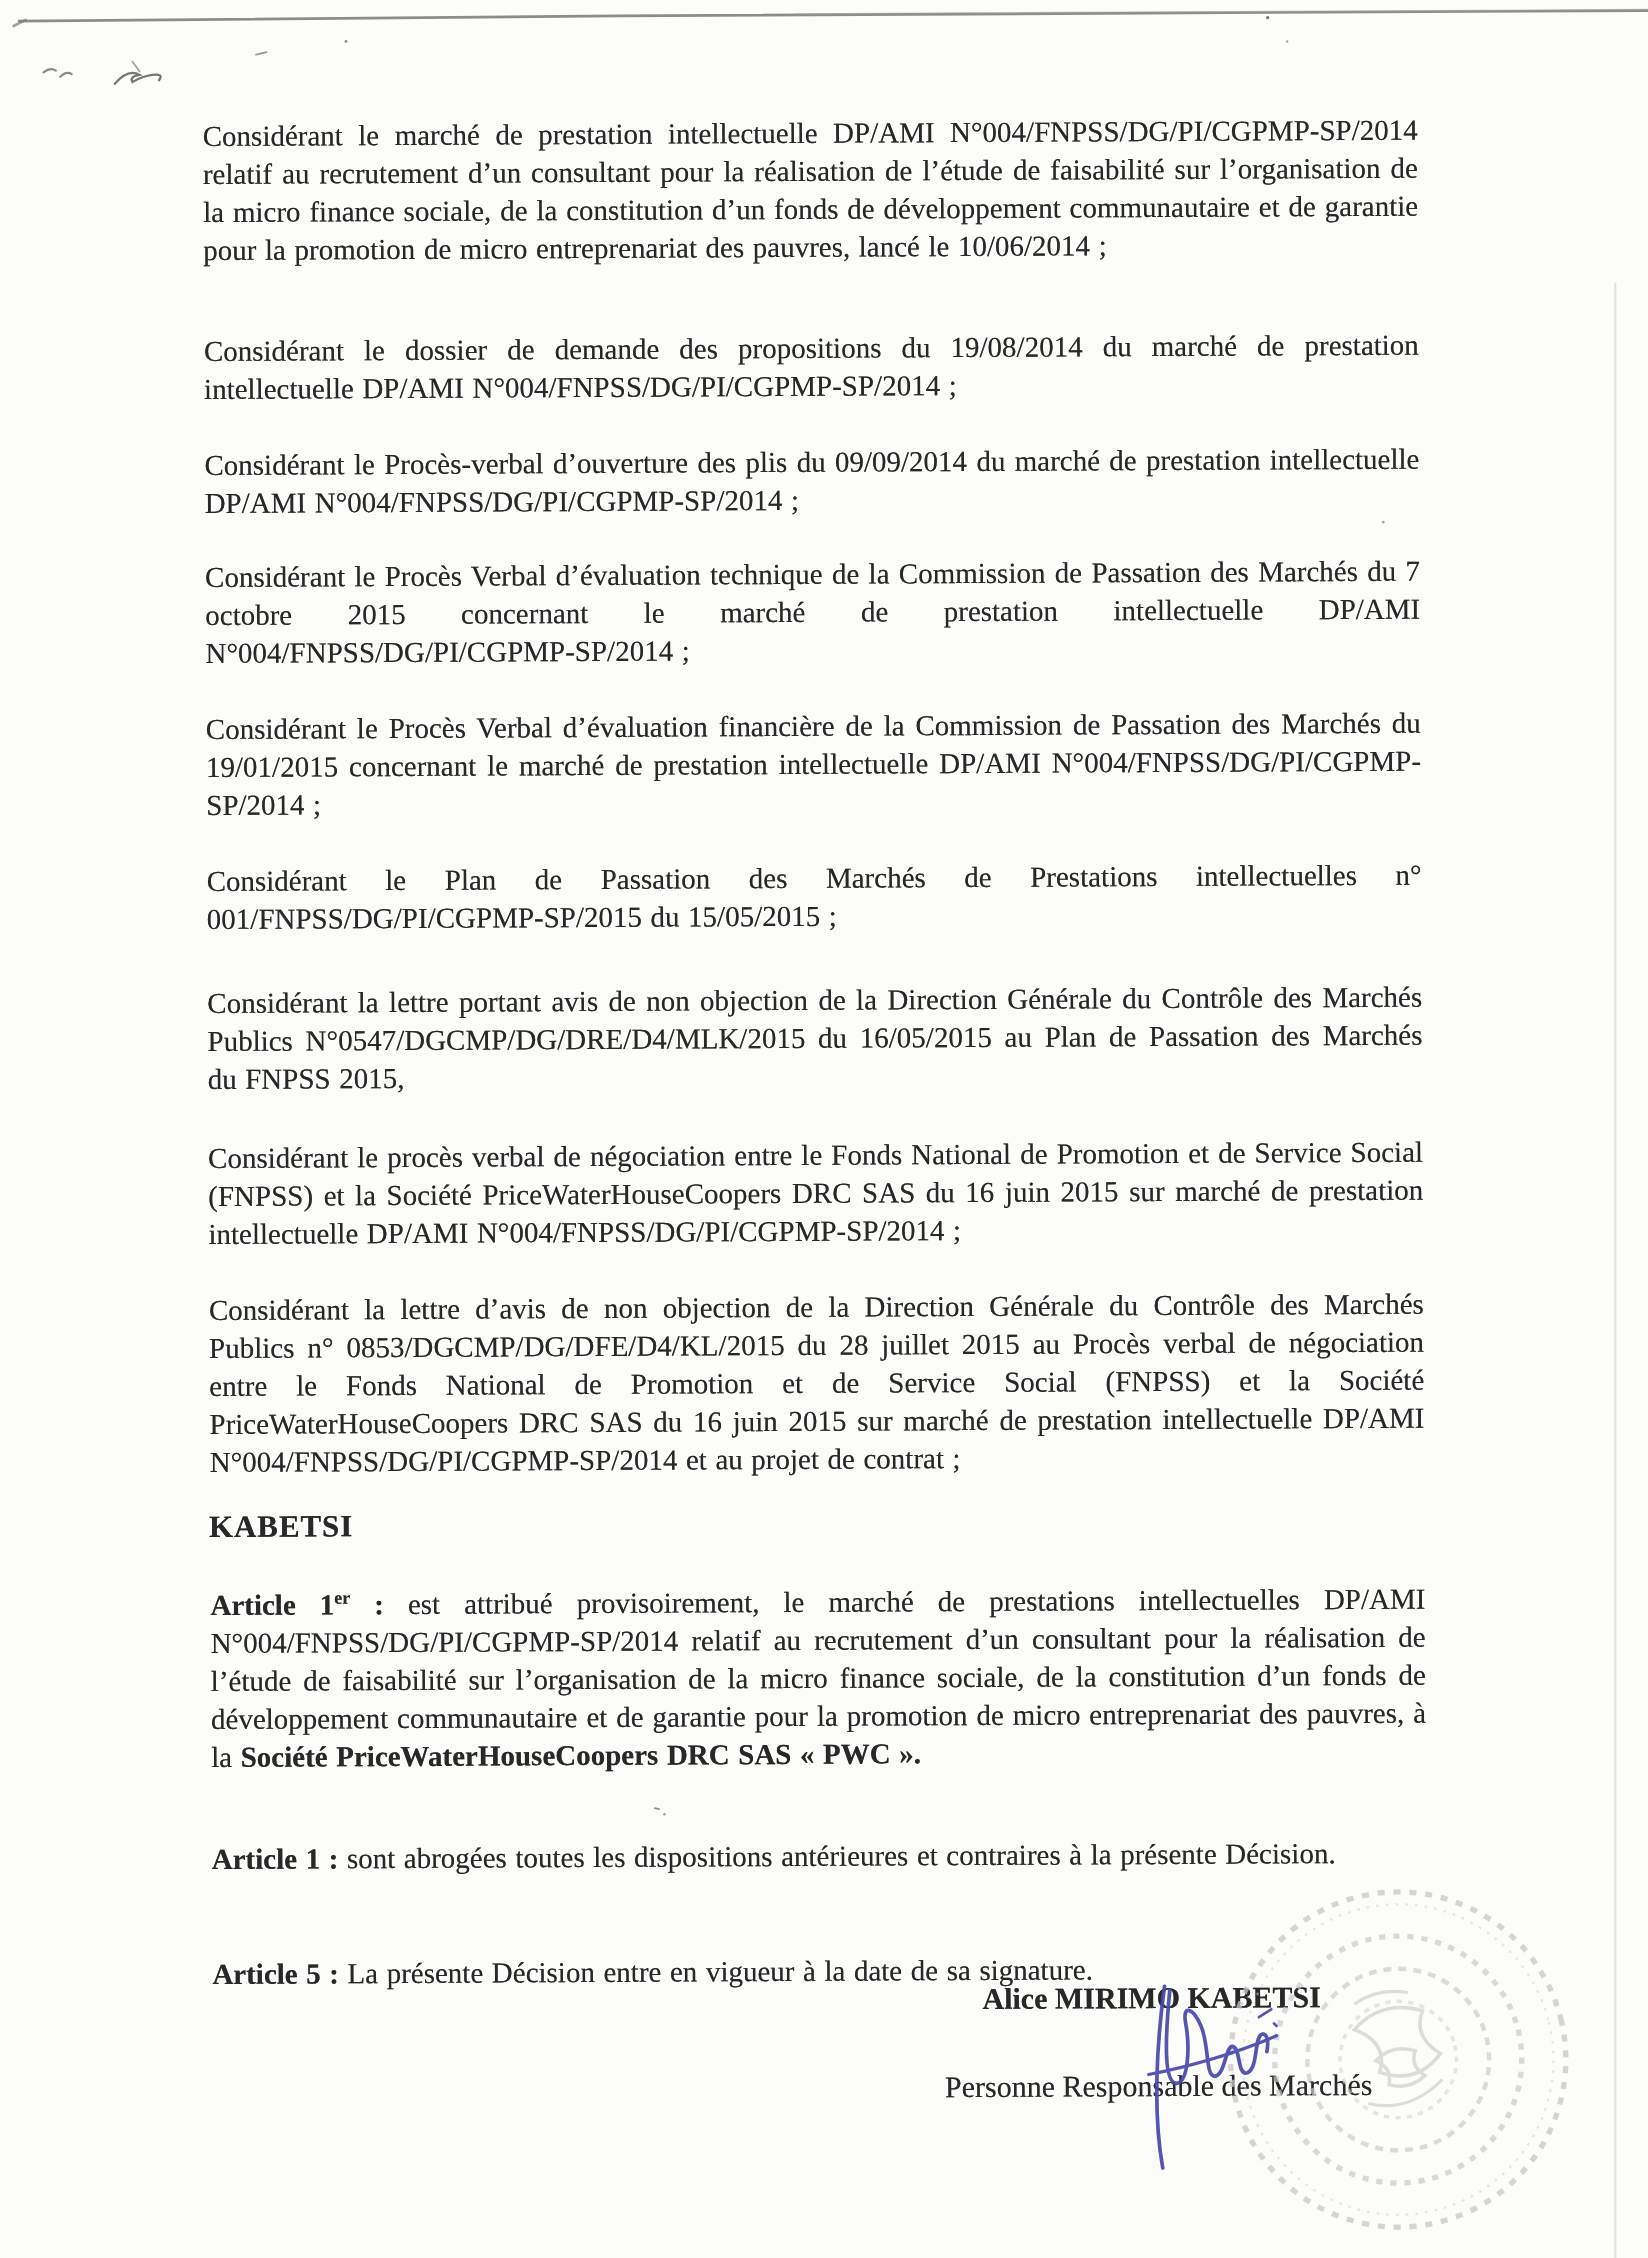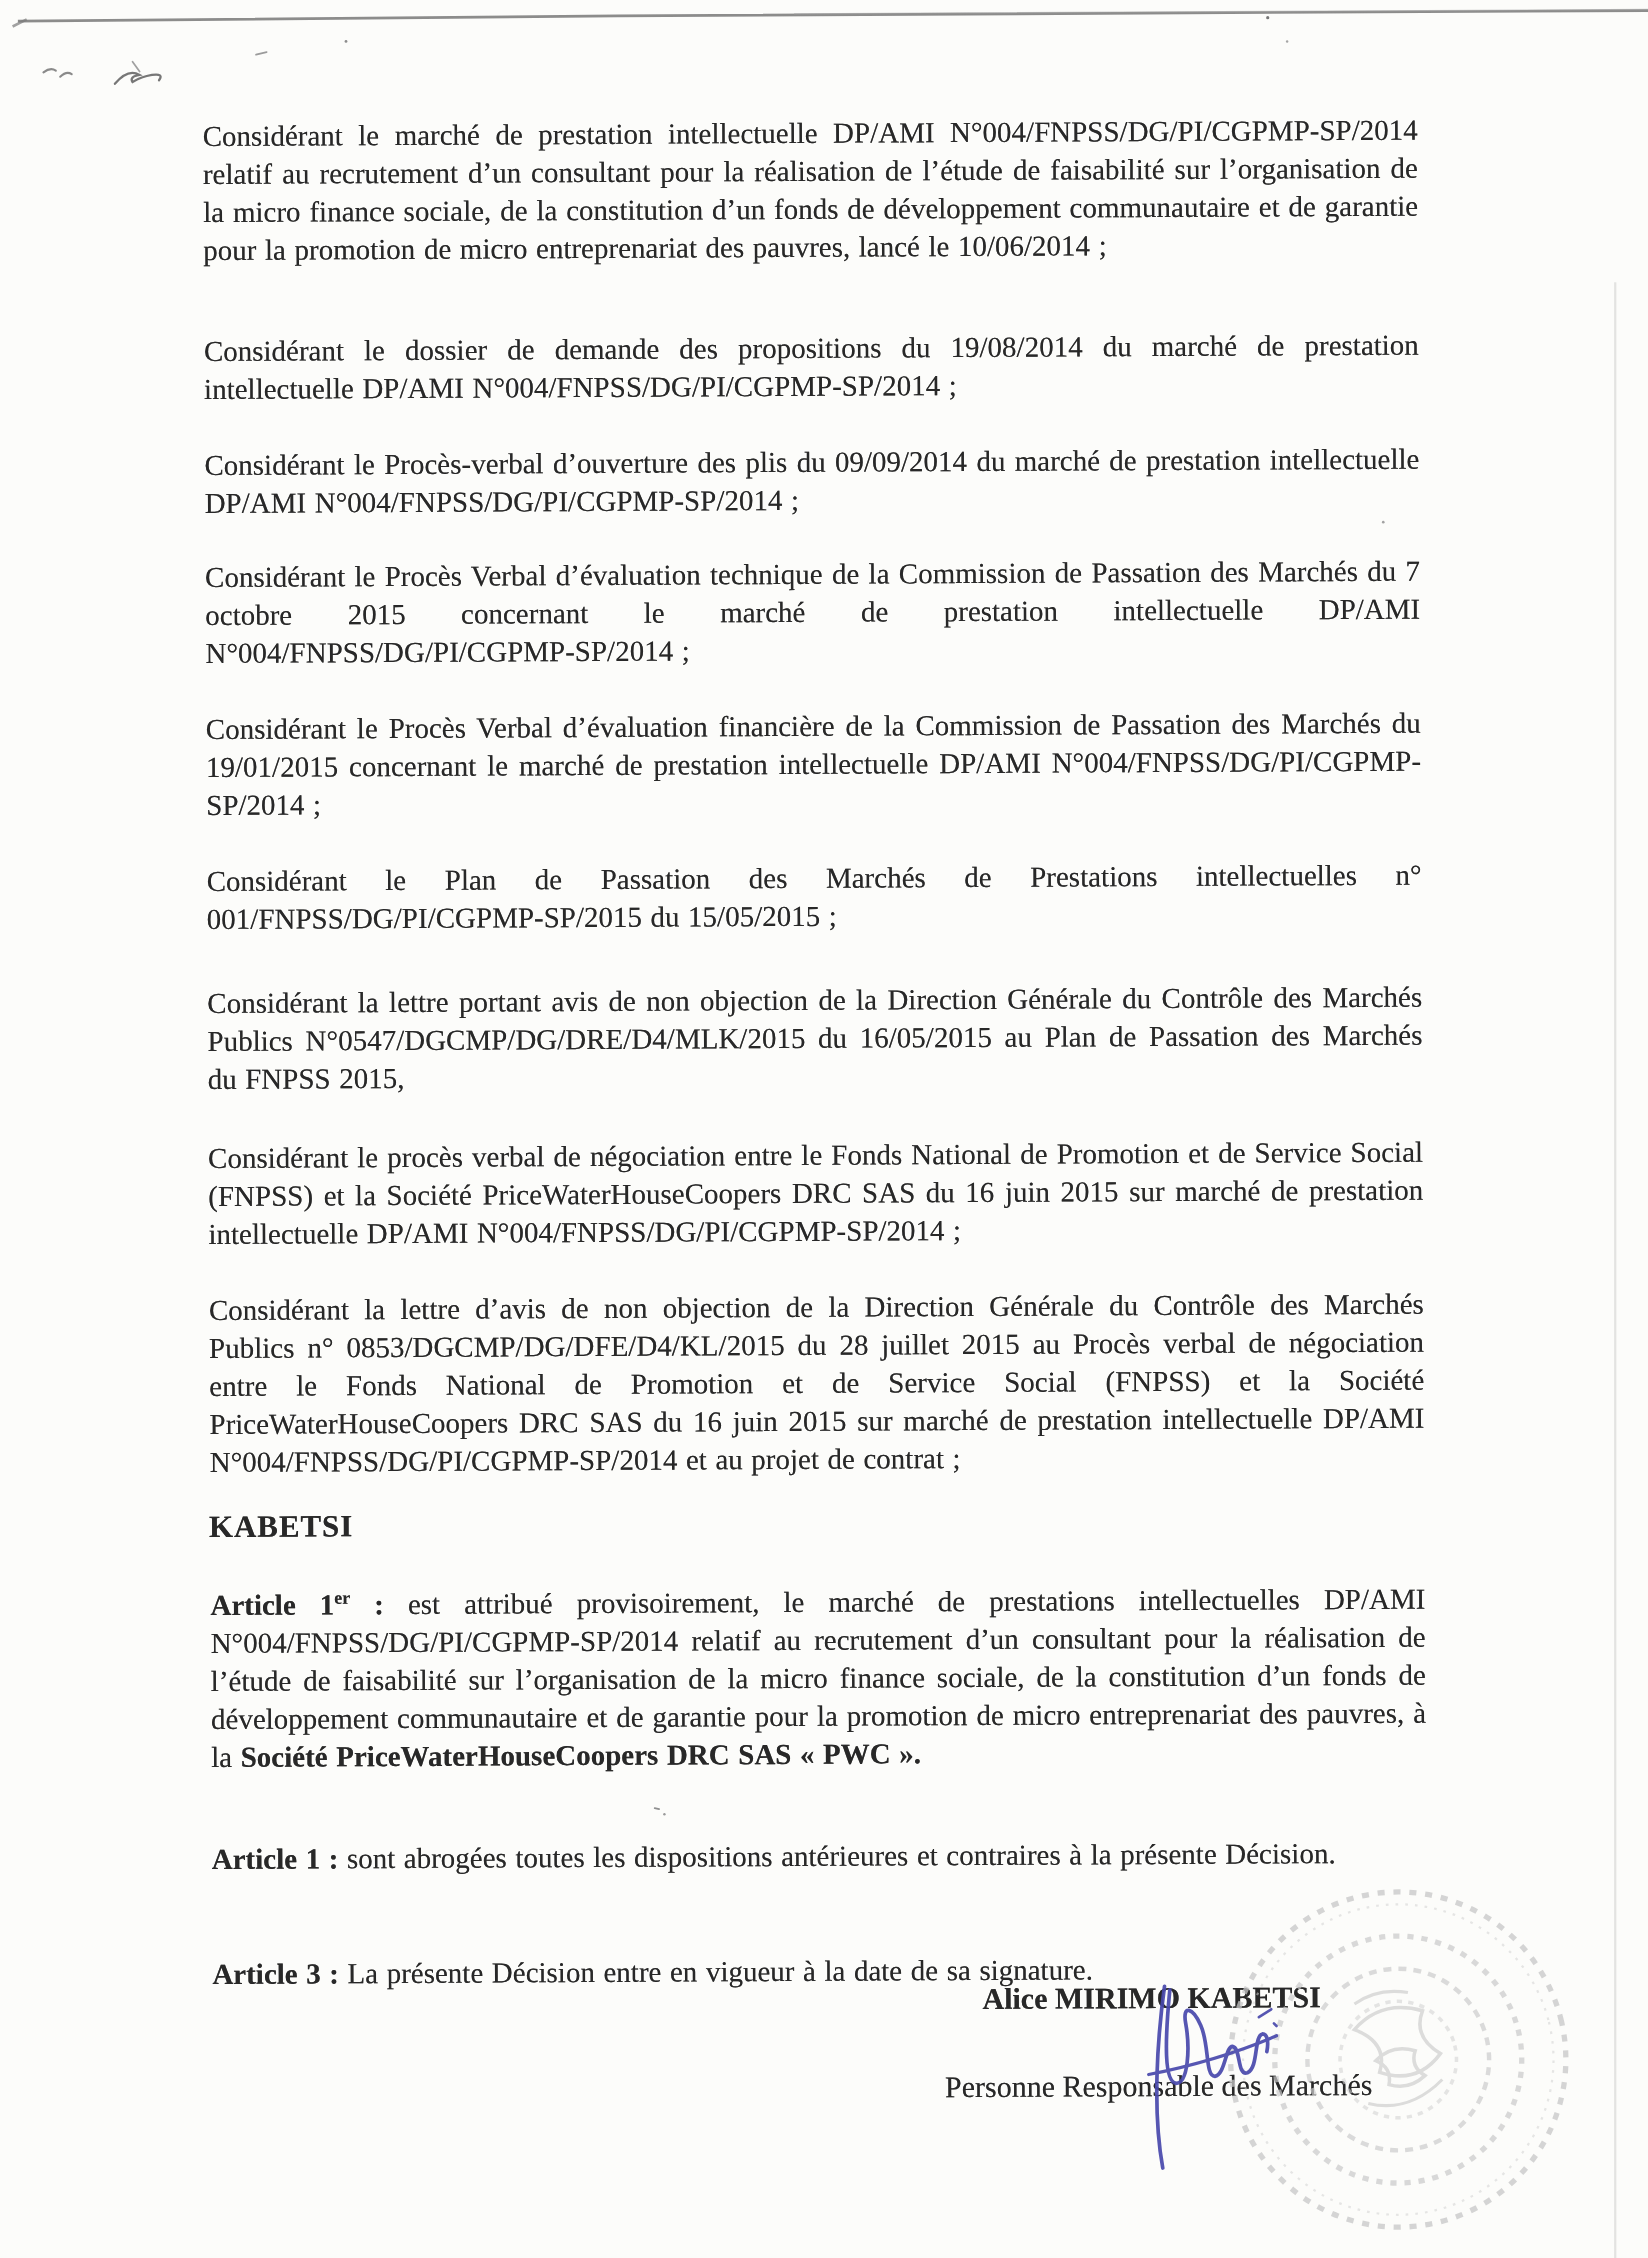--- a/index.html
+++ b/index.html
@@ -69,21 +69,21 @@
 
     <p class="para a1">
       <span class="article-label"><span>Article 1</span><sup>er</sup><span> : </span></span><span>est attribué provisoirement, le marché de prestations intellectuelles DP/AMI N°004/FNPSS/DG/PI/CGPMP-SP/2014 relatif au recrutement d’un consultant pour la réalisation de l’étude de faisabilité sur l’organisation de la micro finance sociale, de la constitution d’un fonds de développement communautaire et de garantie pour la promotion de micro entreprenariat des pauvres, à la </span><span class="bold-run">Société PriceWaterHouseCoopers DRC SAS « PWC ».</span>
     </p>
 
     <p class="para a2">
       <span class="article-label">Article 1 : </span><span>sont abrogées toutes les dispositions antérieures et contraires à la présente Décision.</span>
     </p>
 
     <p class="para a3">
-      <span class="article-label">Article 3 : </span><span>La présente Décision entre en vigueur à la date de sa signature.</span>
+      <span class="article-label">Article 5 : </span><span>La présente Décision entre en vigueur à la date de sa signature.</span>
     </p>
 
     <p class="sig-name">Alice MIRIMO KABETSI</p>
     <p class="sig-role">Personne Responsable des Marchés</p>
 
   </div>
 
   <svg class="overlay" width="1649" height="2258" viewBox="0 0 1869 2560" xmlns="http://www.w3.org/2000/svg">
 
     <g>

